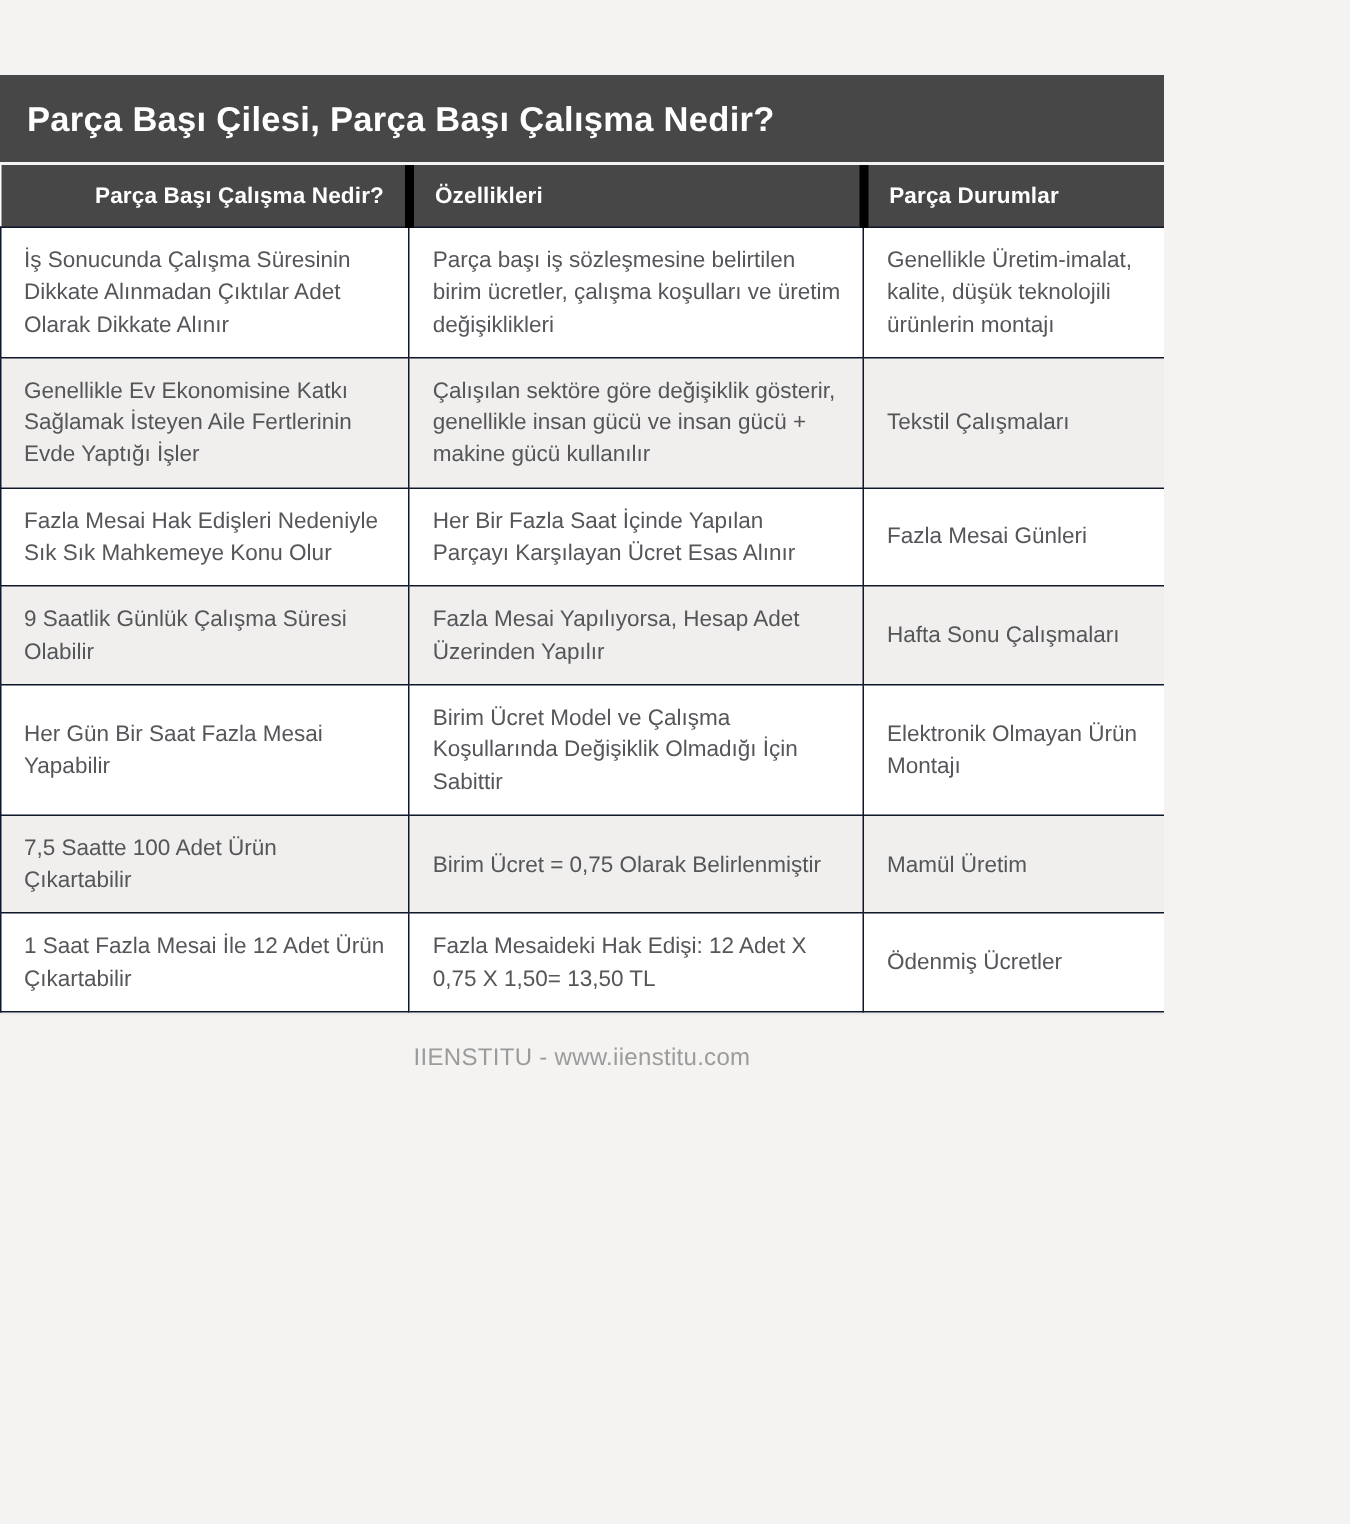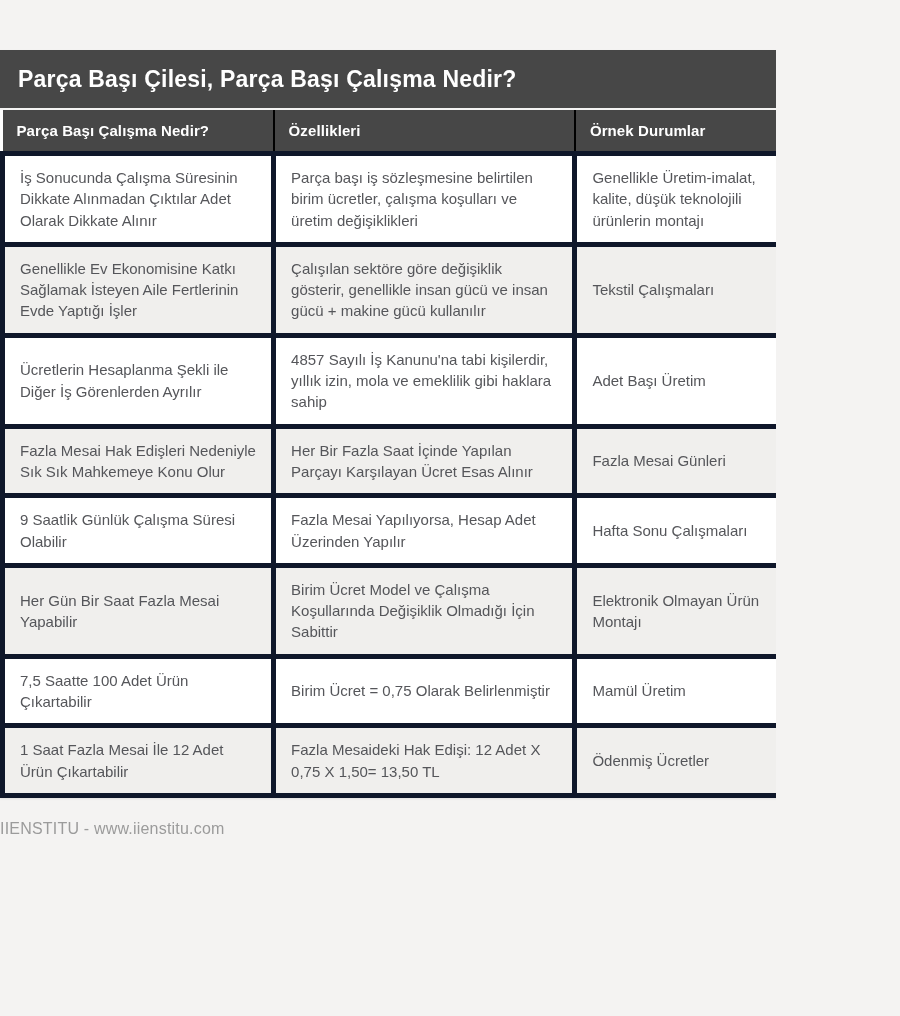--- a/index.html
+++ b/index.html
@@ -39,40 +39,41 @@
   table.data-table col.c1 { width: 34.1%; }
   table.data-table col.c2 { width: 37.9%; }
   table.data-table col.c3 { width: 28%; }
   table.data-table thead th {
     background: #474747;
     color: #ffffff;
     font-size: 15px;
     font-weight: bold;
     text-align: left;
     padding: 12px 14px;
-    border-left: 2px solid #000000;
+    border-left: 6px solid #000000;
     letter-spacing: 0.1px;
   }
-  table.data-table thead th:first-child { border-left: none; }
+  table.data-table thead th:first-child { border-left: none; text-align: right; }
   table.data-table tbody td {
     font-size: 15px;
     line-height: 1.42;
     color: #55565a;
     padding: 11px 15px;
     vertical-align: middle;
-    border: 5px solid #0f172a;
+    border: 1px solid #0f172a;
     word-wrap: break-word;
   }
   table.data-table tbody tr:nth-child(even) td {
     background: #f0efed;
   }
   table.data-table tbody tr:nth-child(odd) td {
     background: #ffffff;
   }
   .footer {
+    text-align: center;
     color: #9b9b9b;
     font-size: 16px;
     margin-top: 22px;
     letter-spacing: 0.2px;
   }
 </style>
 </head>
 <body>
 
 <div class="page">
@@ -82,38 +83,33 @@
     <table class="data-table">
       <colgroup>
         <col class="c1">
         <col class="c2">
         <col class="c3">
       </colgroup>
       <thead>
         <tr>
           <th>Parça Başı Çalışma Nedir?</th>
           <th>Özellikleri</th>
-          <th>Örnek Durumlar</th>
+          <th>Parça Durumlar</th>
         </tr>
       </thead>
       <tbody id="table-body">
           <tr>
             <td>İş Sonucunda Çalışma Süresinin Dikkate Alınmadan Çıktılar Adet Olarak Dikkate Alınır</td>
             <td>Parça başı iş sözleşmesine belirtilen birim ücretler, çalışma koşulları ve üretim değişiklikleri</td>
             <td>Genellikle Üretim-imalat, kalite, düşük teknolojili ürünlerin montajı</td>
           </tr>
           <tr>
             <td>Genellikle Ev Ekonomisine Katkı Sağlamak İsteyen Aile Fertlerinin Evde Yaptığı İşler</td>
             <td>Çalışılan sektöre göre değişiklik gösterir, genellikle insan gücü ve insan gücü + makine gücü kullanılır</td>
             <td>Tekstil Çalışmaları</td>
-          </tr>
-          <tr>
-            <td>Ücretlerin Hesaplanma Şekli ile Diğer İş Görenlerden Ayrılır</td>
-            <td>4857 Sayılı İş Kanunu'na tabi kişilerdir, yıllık izin, mola ve emeklilik gibi haklara sahip</td>
-            <td>Adet Başı Üretim</td>
           </tr>
           <tr>
             <td>Fazla Mesai Hak Edişleri Nedeniyle Sık Sık Mahkemeye Konu Olur</td>
             <td>Her Bir Fazla Saat İçinde Yapılan Parçayı Karşılayan Ücret Esas Alınır</td>
             <td>Fazla Mesai Günleri</td>
           </tr>
           <tr>
             <td>9 Saatlik Günlük Çalışma Süresi Olabilir</td>
             <td>Fazla Mesai Yapılıyorsa, Hesap Adet Üzerinden Yapılır</td>
             <td>Hafta Sonu Çalışmaları</td>

